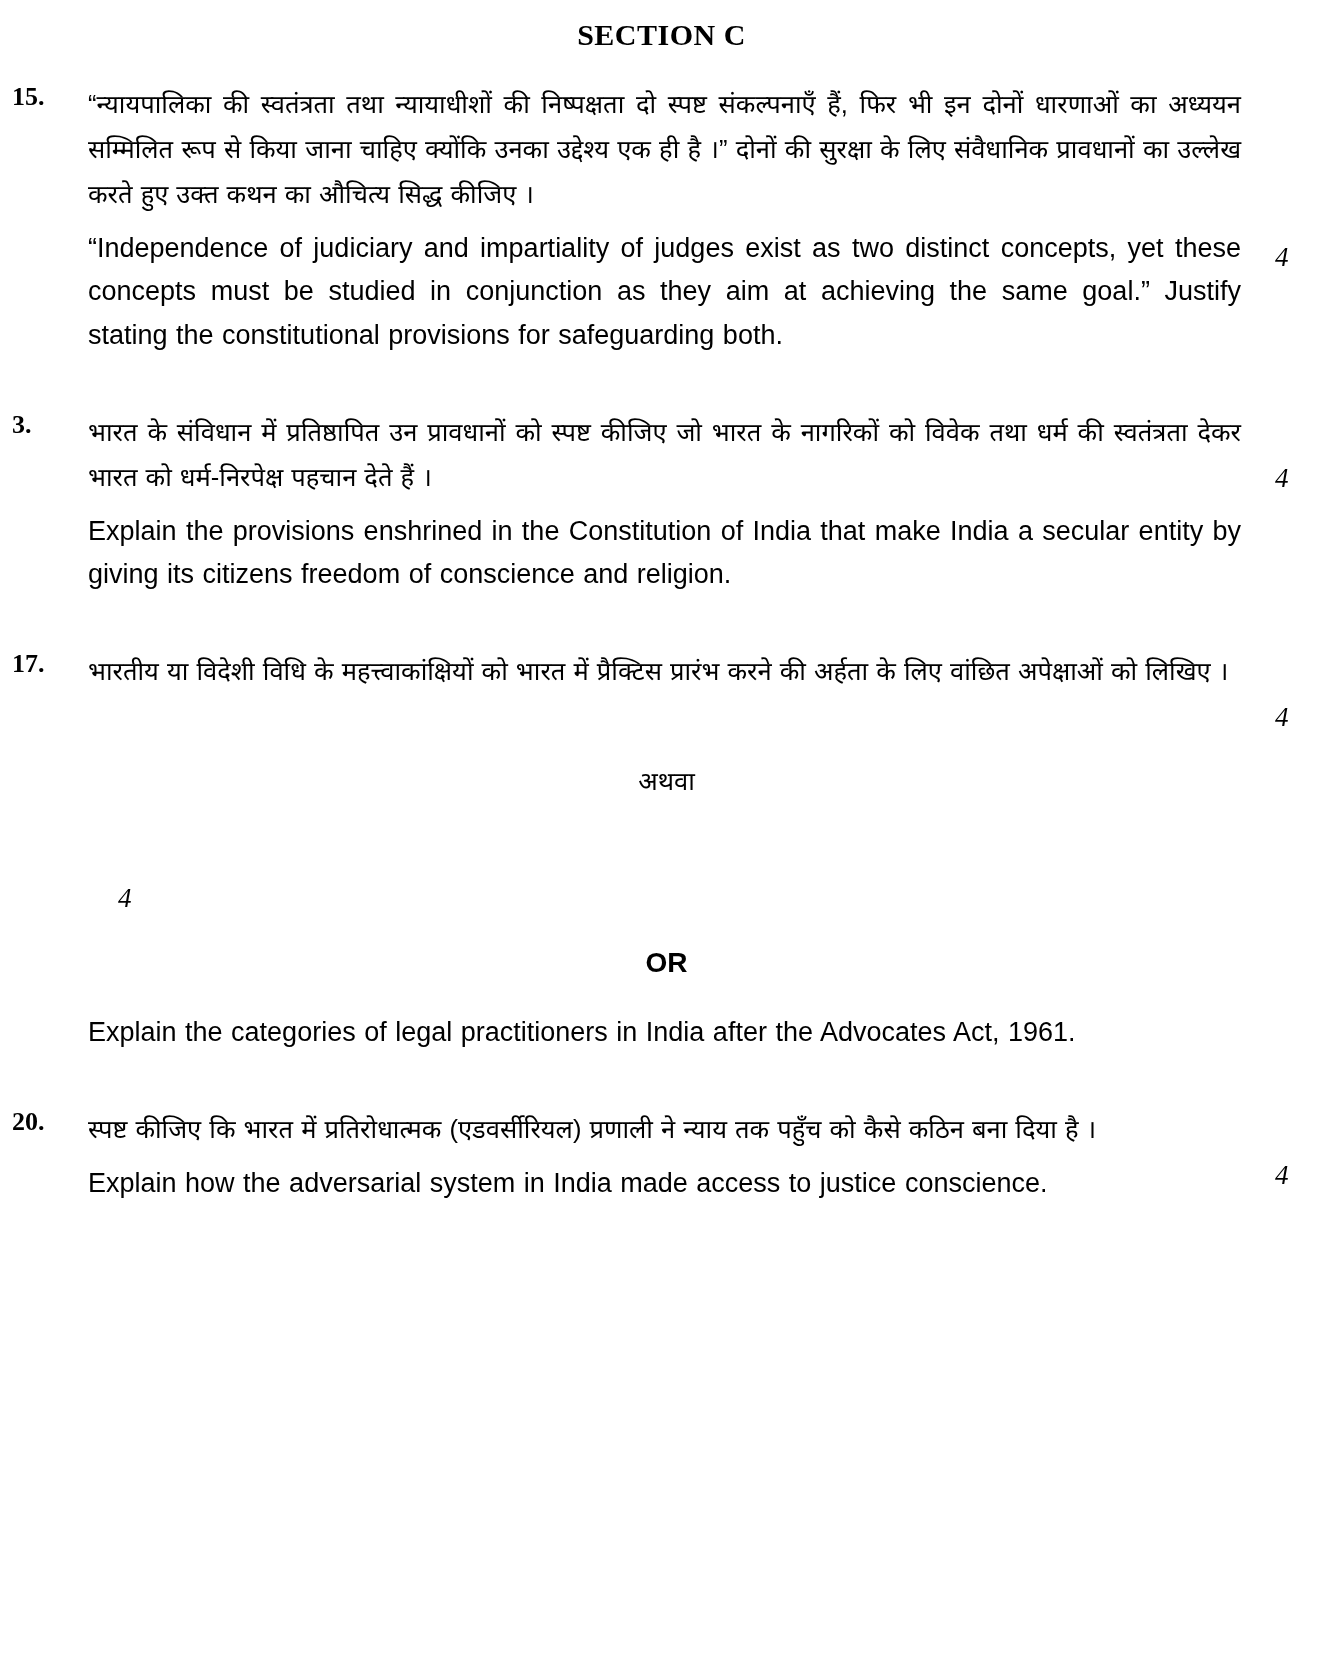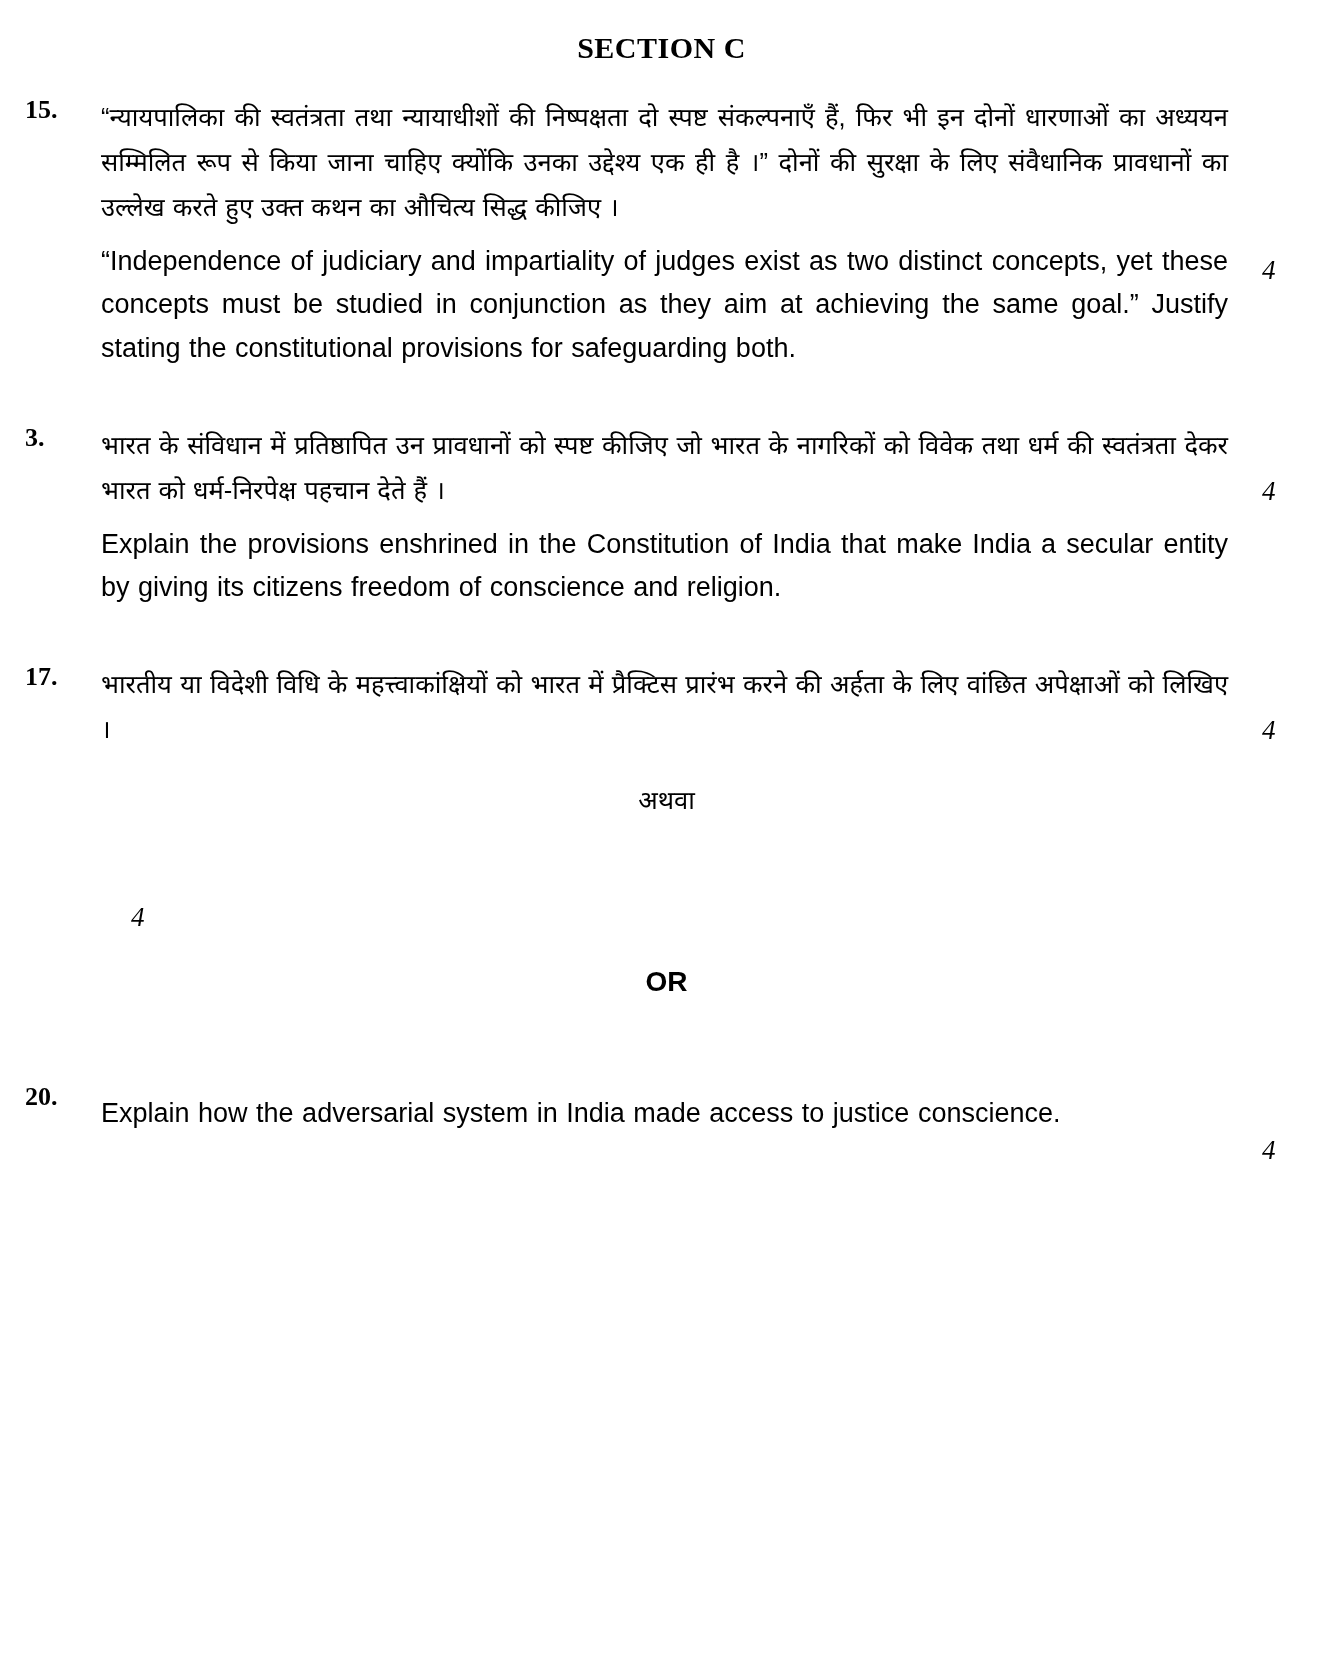--- a/index.html
+++ b/index.html
@@ -14,21 +14,21 @@
     font-family: "Liberation Serif", "DejaVu Serif", serif;
     color: #000000;
     position: relative;
   }
 
   .page {
     position: relative;
     width: 1323px;
     height: 1675px;
     box-sizing: border-box;
-    padding: 13px;
+    padding: 0;
   }
 
   
   .section-header {
     text-align: center;
     font-family: "Liberation Serif", "DejaVu Serif", serif;
     font-weight: bold;
     font-size: 30px;
     letter-spacing: 0.5px;
     padding-top: 18px;
@@ -158,25 +158,33 @@
   </div>
 
   <div class="gap-md"></div>
 
   <div class="inner-pad">
     <p class="en center">OR</p>
   </div>
 
   <div class="gap-md"></div>
 
+  <div class="qblock qrow">
+    <div class="qnum"></div>
+    <div class="qbody">
+      <p class="en">Explain the categories of legal practitioners in India after the Advocates Act, 1961.</p>
+    </div>
+    <div class="qmarks"></div>
+  </div>
 
   <div class="gap-xl"></div>
 
   <div class="qblock qrow">
     <div class="qnum">20.</div>
     <div class="qbody">
+      <p class="hi">स्पष्ट कीजिए कि भारत में प्रतिरोधात्मक (एडवर्सीरियल) प्रणाली ने न्याय तक पहुँच को कैसे कठिन बना दिया है ।</p>
       <div class="gap-sm"></div>
       <p class="en">Explain how the adversarial system in India made access to justice conscience.</p>
     </div>
     <div class="qmarks" style="padding-top:53px;">4</div>
   </div>
 
 </div>
 
 </body></html>

